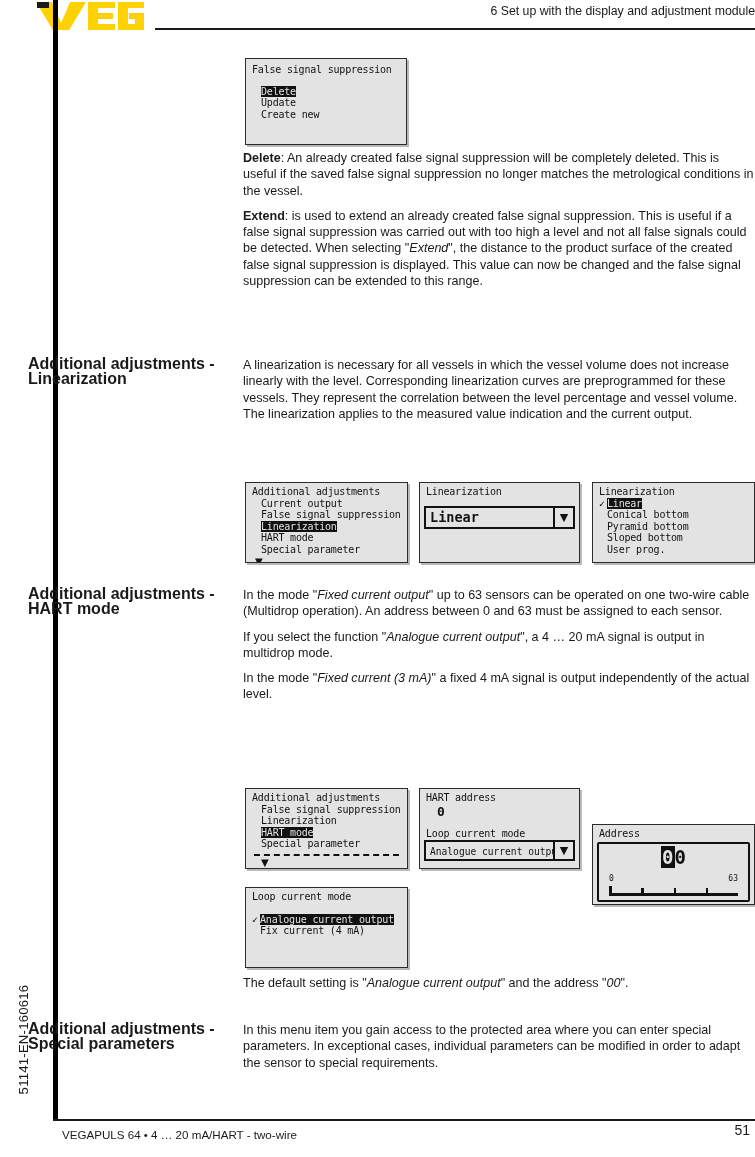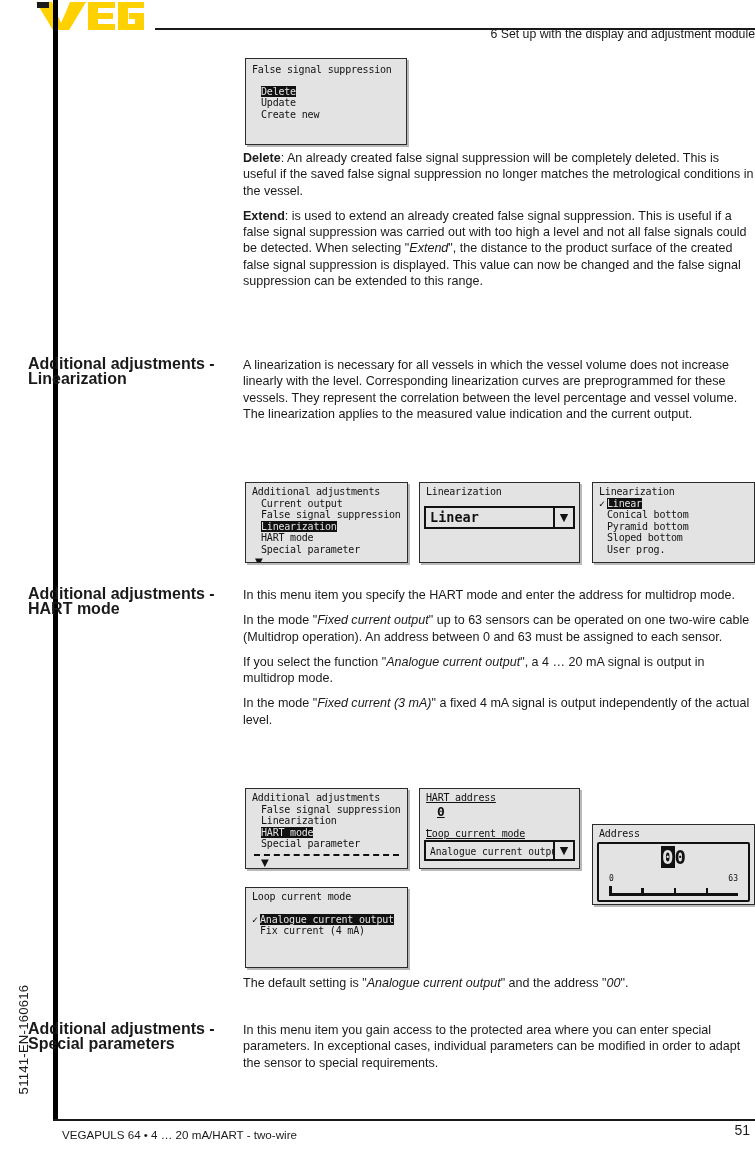--- a/index.html
+++ b/index.html
@@ -11,21 +11,21 @@
   
   .page{position:relative;width:755px;height:1157px;}
   .logo{
     position:absolute;left:36px;top:2px;width:112px;height:28px;
   }
   .logo svg{display:block;}
   .header-rule{
     position:absolute;left:155px;top:28px;width:600px;height:2px;background:#1a1a1a;
   }
   .header-title{
-    position:absolute;right:0px;top:27px;width:600px;text-align:right;
+    position:absolute;right:0px;top:4px;width:600px;text-align:right;
     font-size:12.3px;line-height:14px;color:#1a1a1a;
   }
   
   .left-bar{
     position:absolute;left:53px;top:0px;width:5px;height:1119px;background:#000;
   }
   
   .doccode{
     position:absolute;left:-52px;top:1032px;width:150px;
     transform:rotate(-90deg);transform-origin:50% 50%;
@@ -207,21 +207,20 @@
       <div class="ln"><span class="chk"></span><span>User prog.</span></div>
     </div>
   </div>
 
   <div class="marginhead" style="top:587px;">
     <span>Additional adjustments -</span><br>
     <span>HART mode</span>
   </div>
 
   <div class="col" style="top:587px;">
-    <p class="body">In this menu item you specify the HART mode and enter the address for multidrop mode.</p>
     <p class="body">
       <span>In the mode "</span><i>Fixed current output</i><span>" up to 63 sensors can be operated on one two-wire cable (Multidrop operation). An address between 0 and 63 must be assigned to each sensor.</span>
     </p>
     <p class="body">
       <span>If you select the function "</span><i>Analogue current output</i><span>", a 4 … 20 mA signal is output in multidrop mode.</span>
     </p>
     <p class="body">
       <span>In the mode "</span><i>Fixed current (3 mA)</i><span>" a fixed 4 mA signal is output independently of the actual level.</span>
     </p>
   </div>
@@ -232,21 +231,21 @@
       <div class="ln indent"><span>False signal suppression</span></div>
       <div class="ln indent"><span>Linearization</span></div>
       <div class="ln indent"><span class="inv">HART mode</span></div>
       <div class="ln indent"><span>Special parameter</span></div>
       <div class="dashline"></div>
       <div class="ln arrow-dn" style="padding-left:9px;">▼</div>
     </div>
   </div>
 
   <div class="lcd" style="left:419px;top:788px;width:159px;height:79px;">
-    <div class="pad" style="padding-top:3px;text-decoration:underline;">
+    <div class="pad" style="padding-top:3px;">
       <div class="ln">HART address</div>
       <div class="ln" style="padding-left:11px;font-size:13px;line-height:16px;font-weight:bold;">0</div>
       <div class="ln" style="height:8px;">&nbsp;</div>
       <div class="ln">Loop current mode</div>
     </div>
     <div class="dd" style="margin-top:1px;height:17px;">
       <div class="val small">Analogue current output</div>
       <div class="btn">▼</div>
     </div>
   </div>

